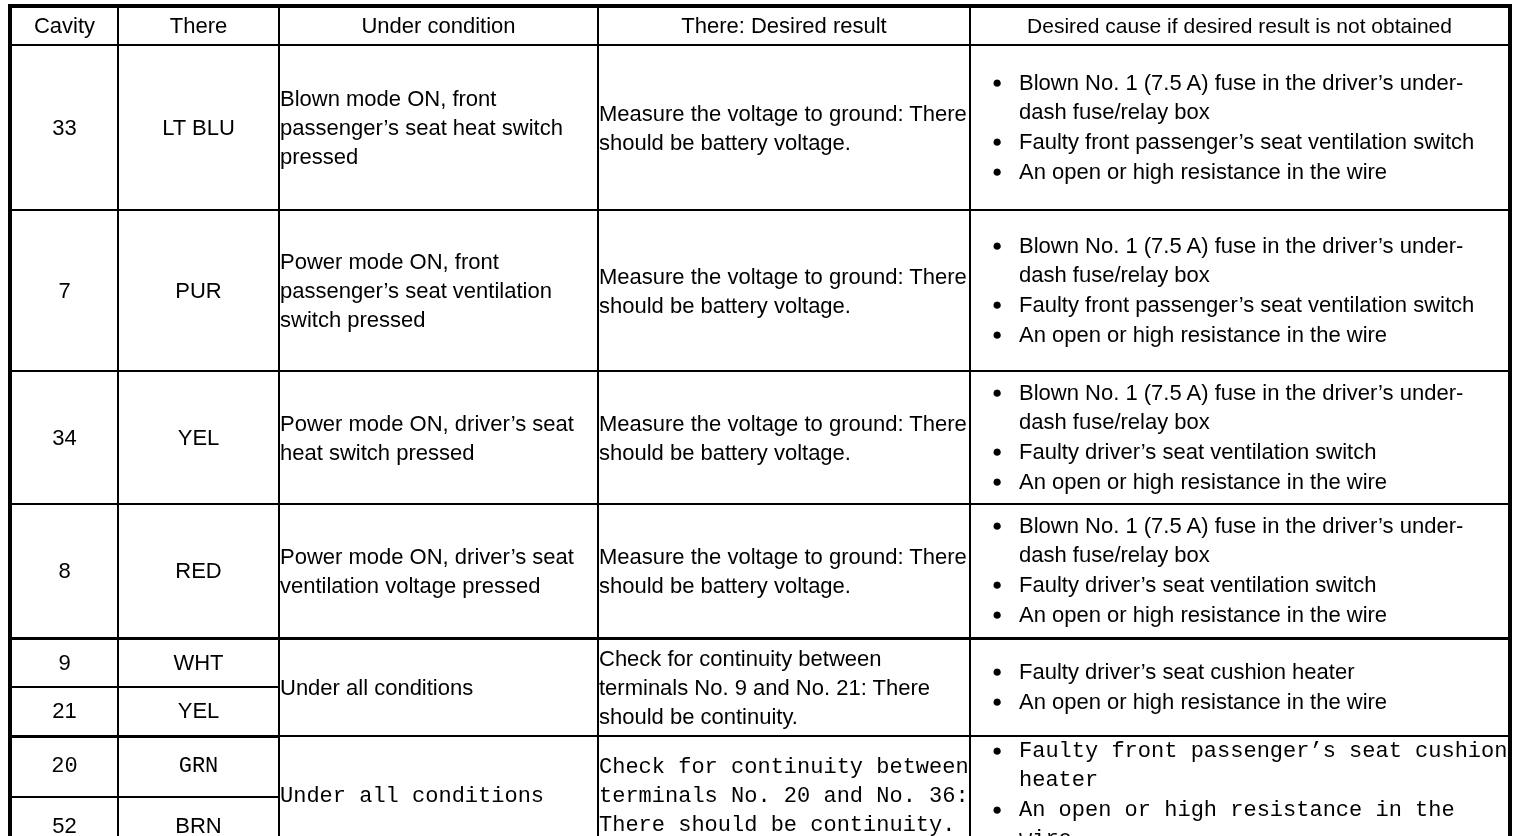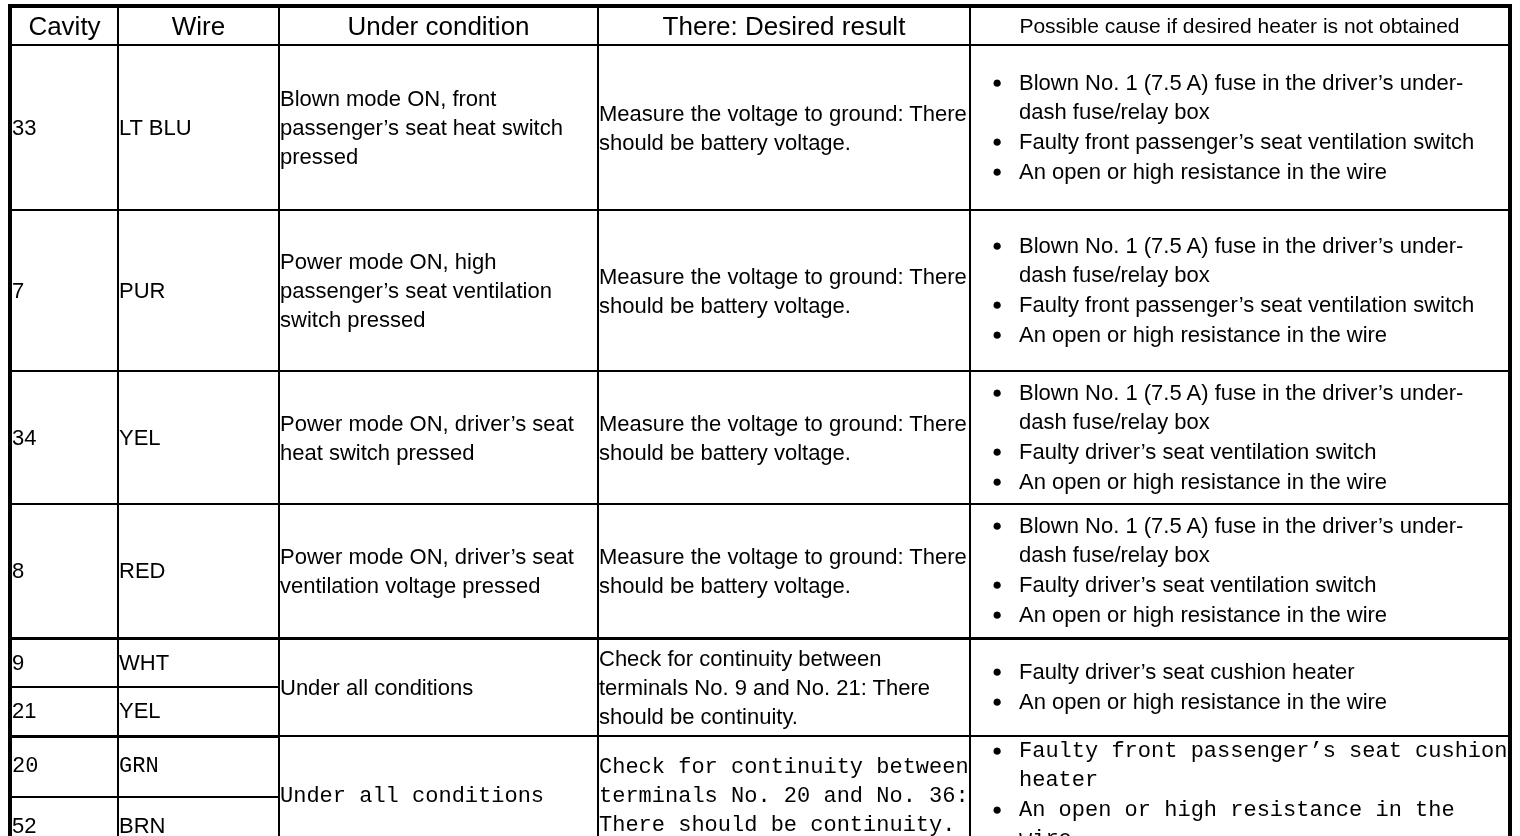--- a/index.html
+++ b/index.html
@@ -45,30 +45,30 @@
   col.c-cavity { width: 108px; }
   col.c-wire   { width: 161px; }
   col.c-cond   { width: 319px; }
   col.c-test   { width: 372px; }
   col.c-cause  { width: 540px; }
 
   
   .hdr th {
     height: 36px;
     text-align: center;
-    font-size: 26px;
+    font-size: 22px;
     line-height: 26px;
     border-bottom: 3px solid #000;
     white-space: nowrap;
   }
   .hdr th.cause-hdr { font-size: 21px; }
 
   
   td.cavity, td.wire {
-    text-align: left;
+    text-align: center;
     font-size: 22px;
     line-height: 26px;
   }
   td.cond, td.test {
     text-align: left;
     font-size: 22px;
     line-height: 29px;
     padding-left: 7px;
     padding-right: 4px;
   }
@@ -116,24 +116,24 @@
       <col class="c-cavity">
       <col class="c-wire">
       <col class="c-cond">
       <col class="c-test">
       <col class="c-cause">
     </colgroup>
 
     <thead>
       <tr class="hdr">
         <th>Cavity</th>
-        <th>Wire</th>
+        <th>There</th>
         <th>Under condition</th>
         <th>There: Desired result</th>
-        <th class="cause-hdr">Possible cause if desired heater is not obtained</th>
+        <th class="cause-hdr">Desired cause if desired result is not obtained</th>
       </tr>
     </thead>
 
     <tbody>
 
       <tr style="height:165px;">
         <td class="cavity">33</td>
         <td class="wire">LT BLU</td>
         <td class="cond">Blown mode ON, front passenger’s seat heat switch pressed</td>
         <td class="test">Measure the voltage to ground: There should be battery voltage.</td>
@@ -142,21 +142,21 @@
             <li><span class="bullet">●</span><span>Blown No. 1 (7.5 A) fuse in the driver’s under-dash fuse/relay box</span></li>
             <li><span class="bullet">●</span><span>Faulty front passenger’s seat ventilation switch</span></li>
             <li><span class="bullet">●</span><span>An open or high resistance in the wire</span></li>
           </ul>
         </td>
       </tr>
 
       <tr style="height:161px;">
         <td class="cavity">7</td>
         <td class="wire">PUR</td>
-        <td class="cond">Power mode ON, high passenger’s seat ventilation switch pressed</td>
+        <td class="cond">Power mode ON, front passenger’s seat ventilation switch pressed</td>
         <td class="test">Measure the voltage to ground: There should be battery voltage.</td>
         <td class="cause">
           <ul class="causes">
             <li><span class="bullet">●</span><span>Blown No. 1 (7.5 A) fuse in the driver’s under-dash fuse/relay box</span></li>
             <li><span class="bullet">●</span><span>Faulty front passenger’s seat ventilation switch</span></li>
             <li><span class="bullet">●</span><span>An open or high resistance in the wire</span></li>
           </ul>
         </td>
       </tr>
 

